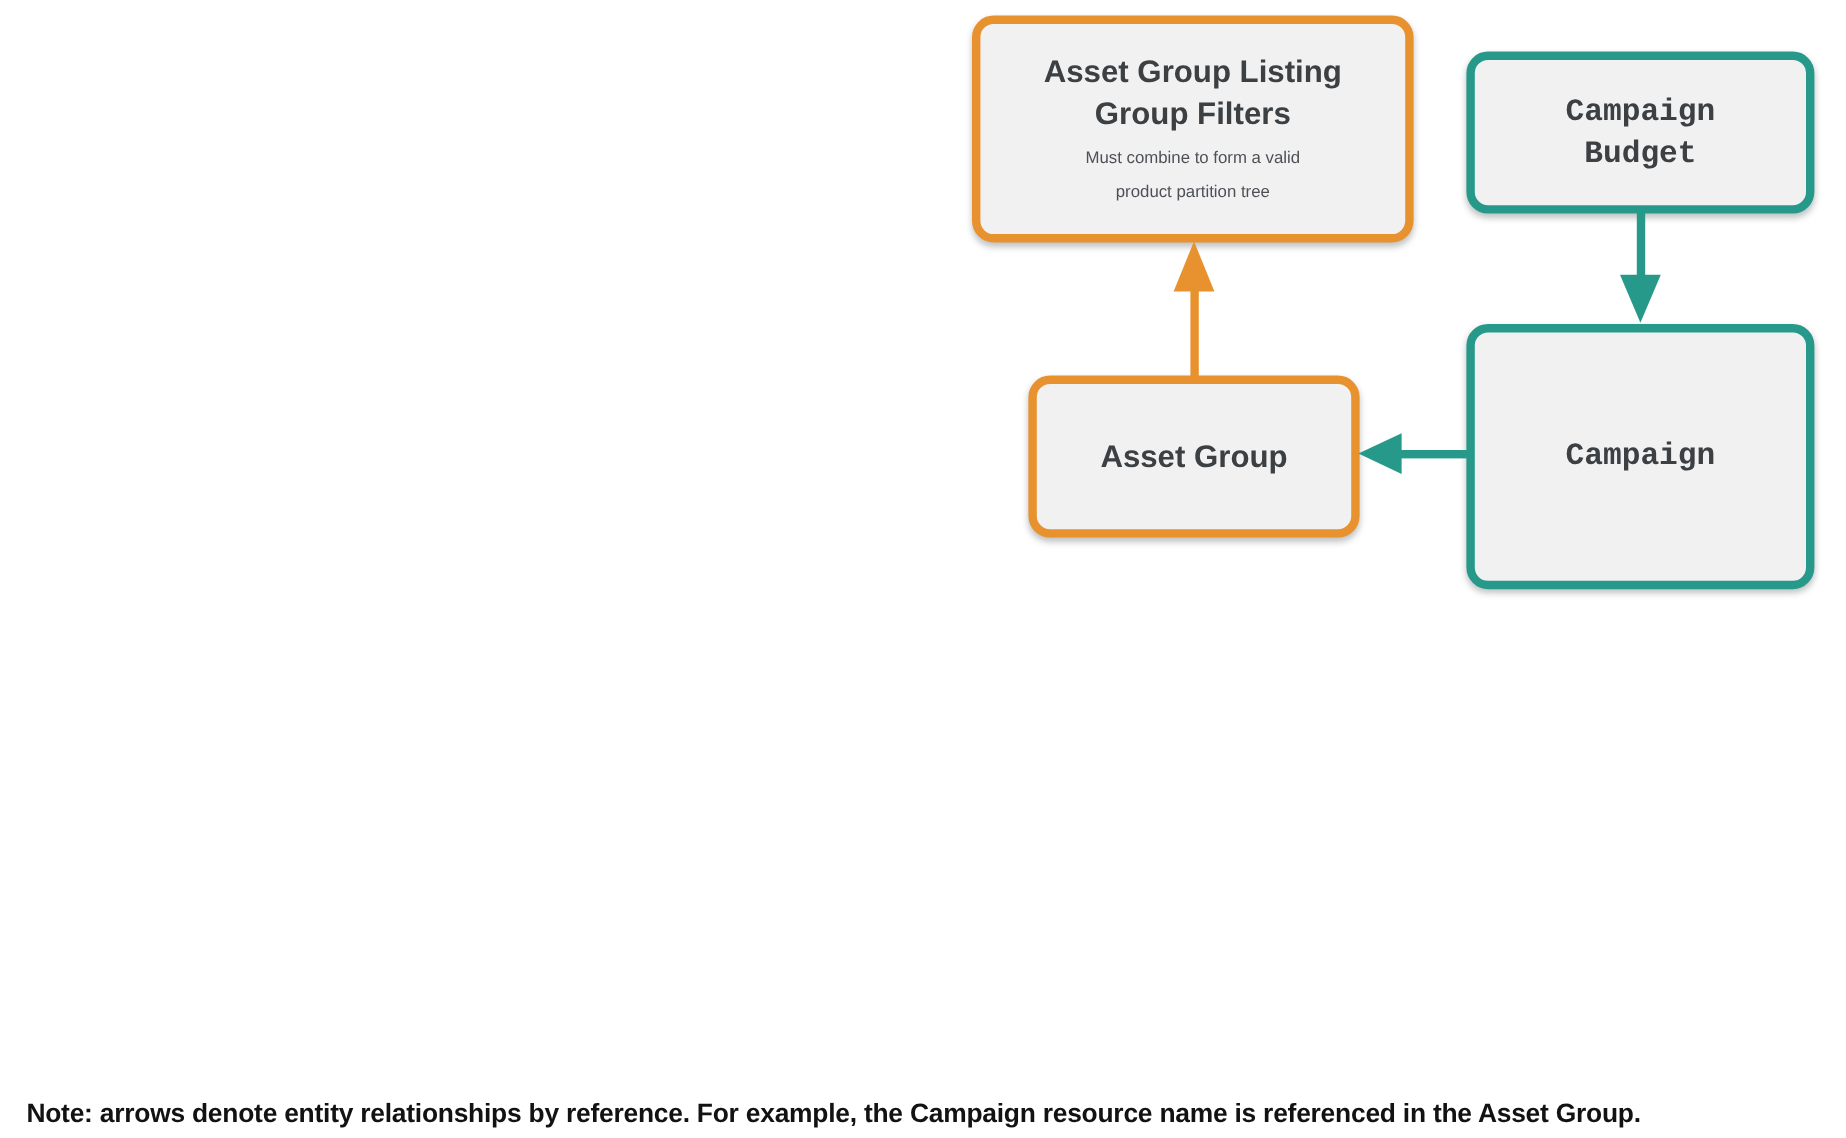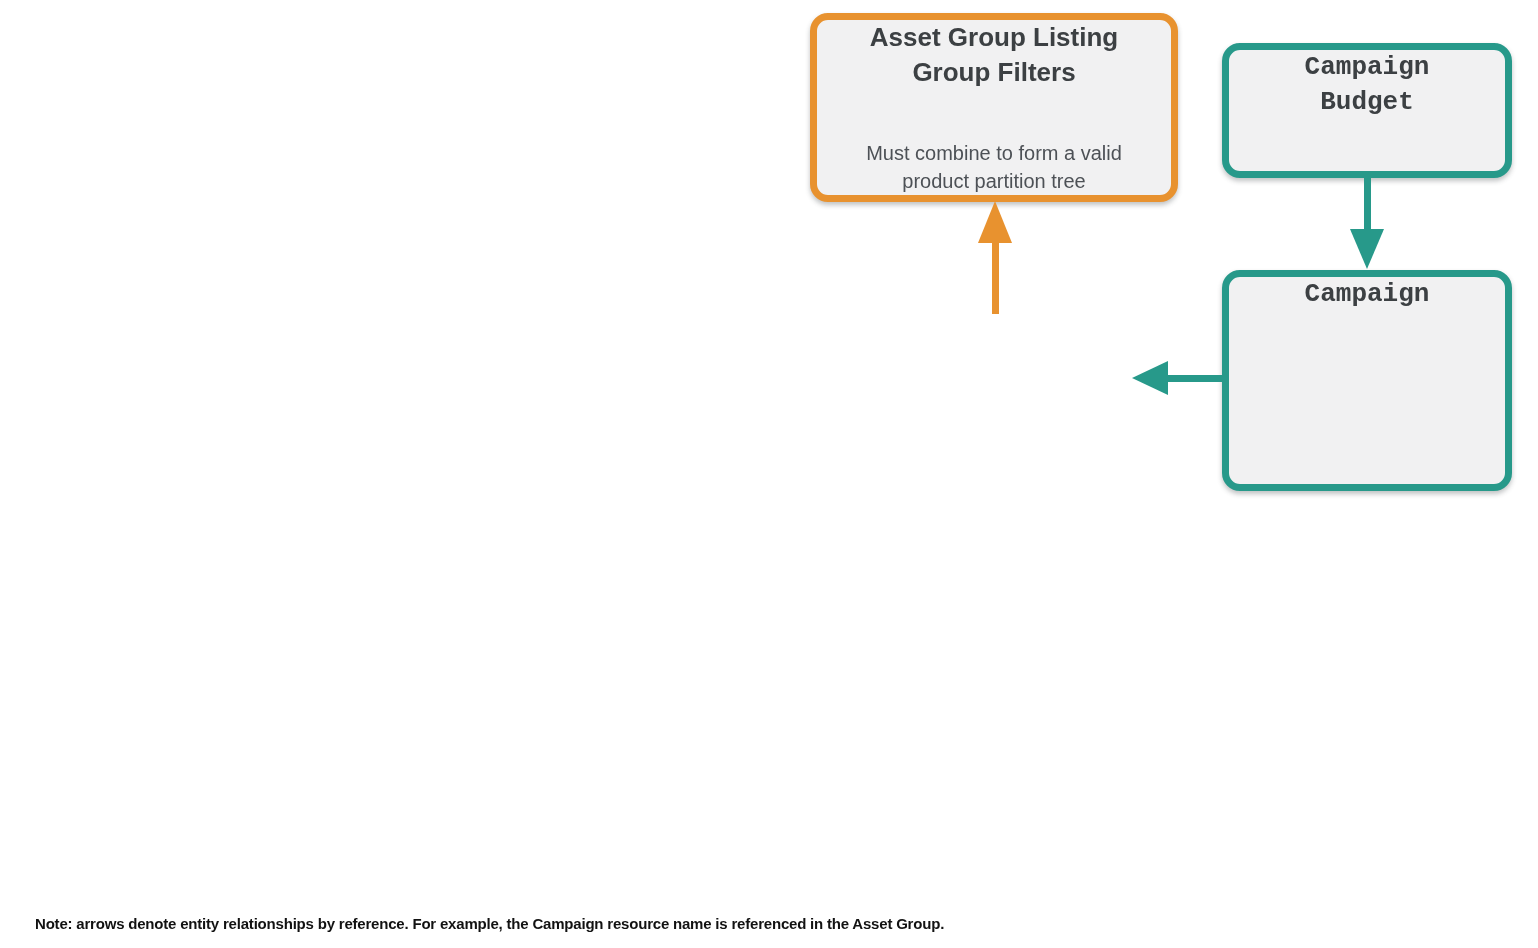--- a/index.html
+++ b/index.html
@@ -16,36 +16,36 @@
     font-family: "Liberation Sans", "DejaVu Sans", sans-serif;
     width: 1538px; height: 948px; overflow: hidden; position: relative;
   }
   .canvas { position: absolute; left: 0; top: 0; width: 1538px; height: 948px; background: #ffffff; }
 
   .node {
     position: absolute;
     background: var(--box-fill);
     border-radius: 18px;
     display: flex; flex-direction: column;
-    align-items: center; justify-content: space-between;
+    align-items: center; justify-content: center;
     text-align: center;
     box-shadow: 0 3px 5px rgba(60,64,67,0.32);
   }
   .node.orange { border: 7px solid var(--orange); }
   .node.teal   { border: 7px solid var(--teal); font-family: Liberation Mono, monospace; }
 
   .node-title {
     font-weight: bold;
     font-size: 26px;
     line-height: 35px;
     color: var(--title-text);
     white-space: pre-line;
   }
   .node-subtitle {
-    font-size: 20px;
+    font-size: 14px;
     line-height: 28px;
     color: var(--subtitle-text);
     white-space: pre-line;
     margin-top: 5px;
   }
 
   
   #node-listing-filters { left: 810px; top: 13px;  width: 368px; height: 189px; }
   #node-campaign-budget { left: 1222px; top: 43px; width: 290px; height: 135px; }
   #node-campaign        { left: 1222px; top: 270px; width: 290px; height: 221px; }
@@ -76,22 +76,22 @@
   #arrow-c-left-shaft { left: 1164px; top: 375px; width: 60px; height: 7px; }
   #arrow-c-left-head {
     left: 1132px; top: 361px;
     border-top: 17px solid transparent;
     border-bottom: 17px solid transparent;
     border-right: 36px solid var(--teal);
   }
 
   .footnote {
     position: absolute;
-    left: 35px; top: 915px;
-    font-size: 15px;
+    left: 22px; top: 915px;
+    font-size: 22px;
     font-weight: bold;
     color: var(--note-text);
     letter-spacing: -0.2px;
     white-space: nowrap;
   }
 </style>
 </head>
 <body>
 
 <div class="canvas">
@@ -105,20 +105,23 @@
 
   <div class="node teal" id="node-campaign-budget">
     <div class="node-title">Campaign
 Budget</div>
   </div>
 
   <div class="node teal" id="node-campaign">
     <div class="node-title">Campaign</div>
   </div>
 
+  <div class="node orange" id="node-asset-group">
+    <div class="node-title">Asset Group</div>
+  </div>
 
   <div>
     <div class="shaft orange-fill" id="arrow-ag-up-shaft"></div>
     <div class="head" id="arrow-ag-up-head"></div>
   </div>
 
   <div>
     <div class="shaft teal-fill" id="arrow-cb-down-shaft"></div>
     <div class="head" id="arrow-cb-down-head"></div>
   </div>

